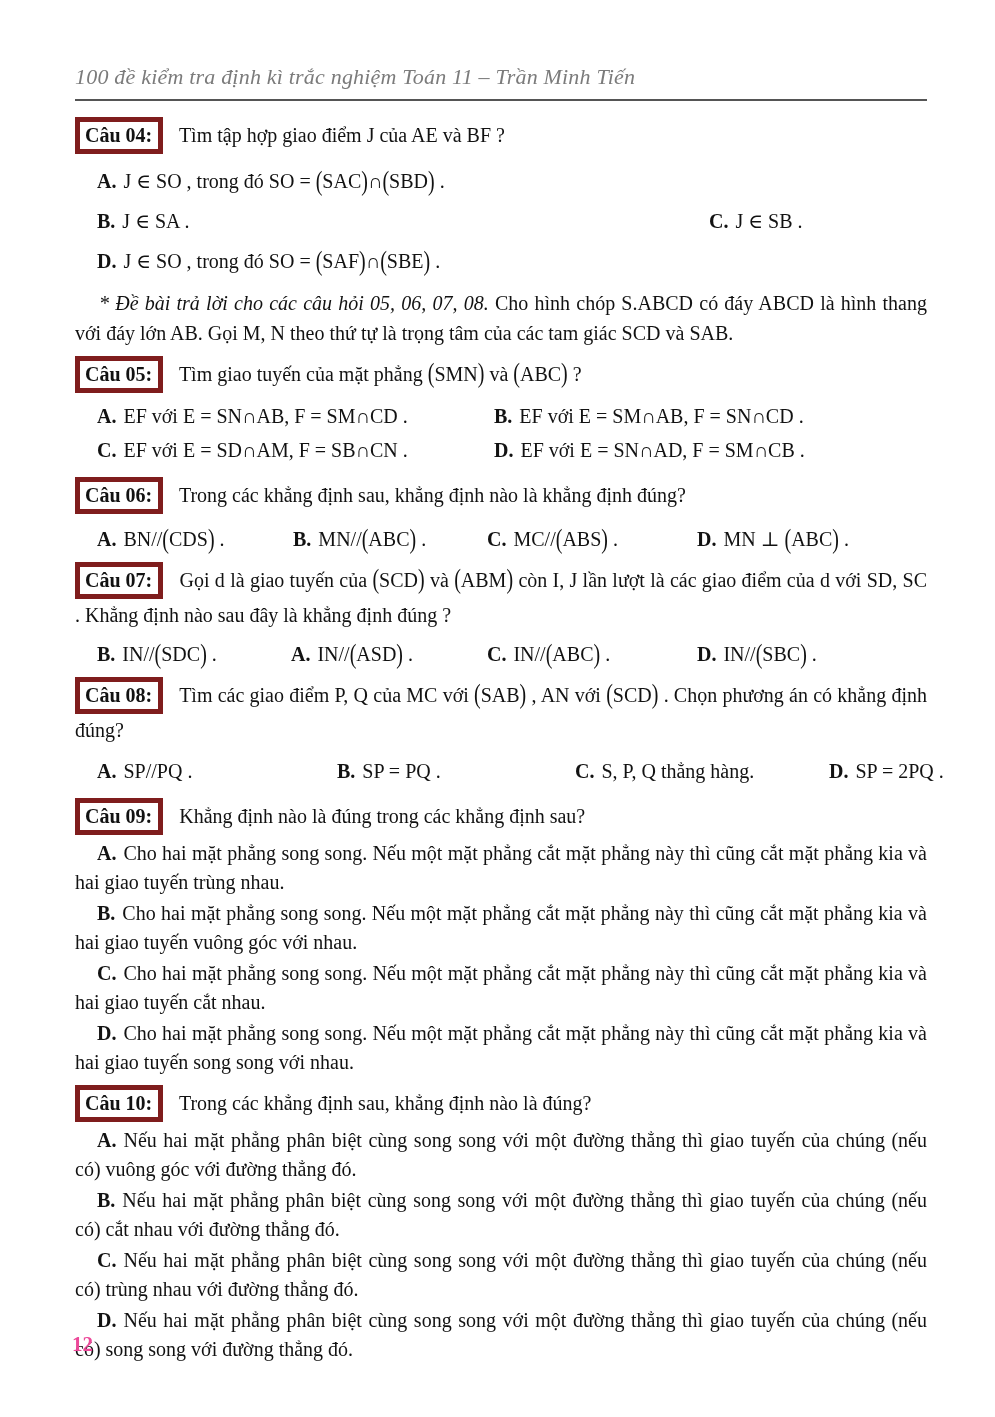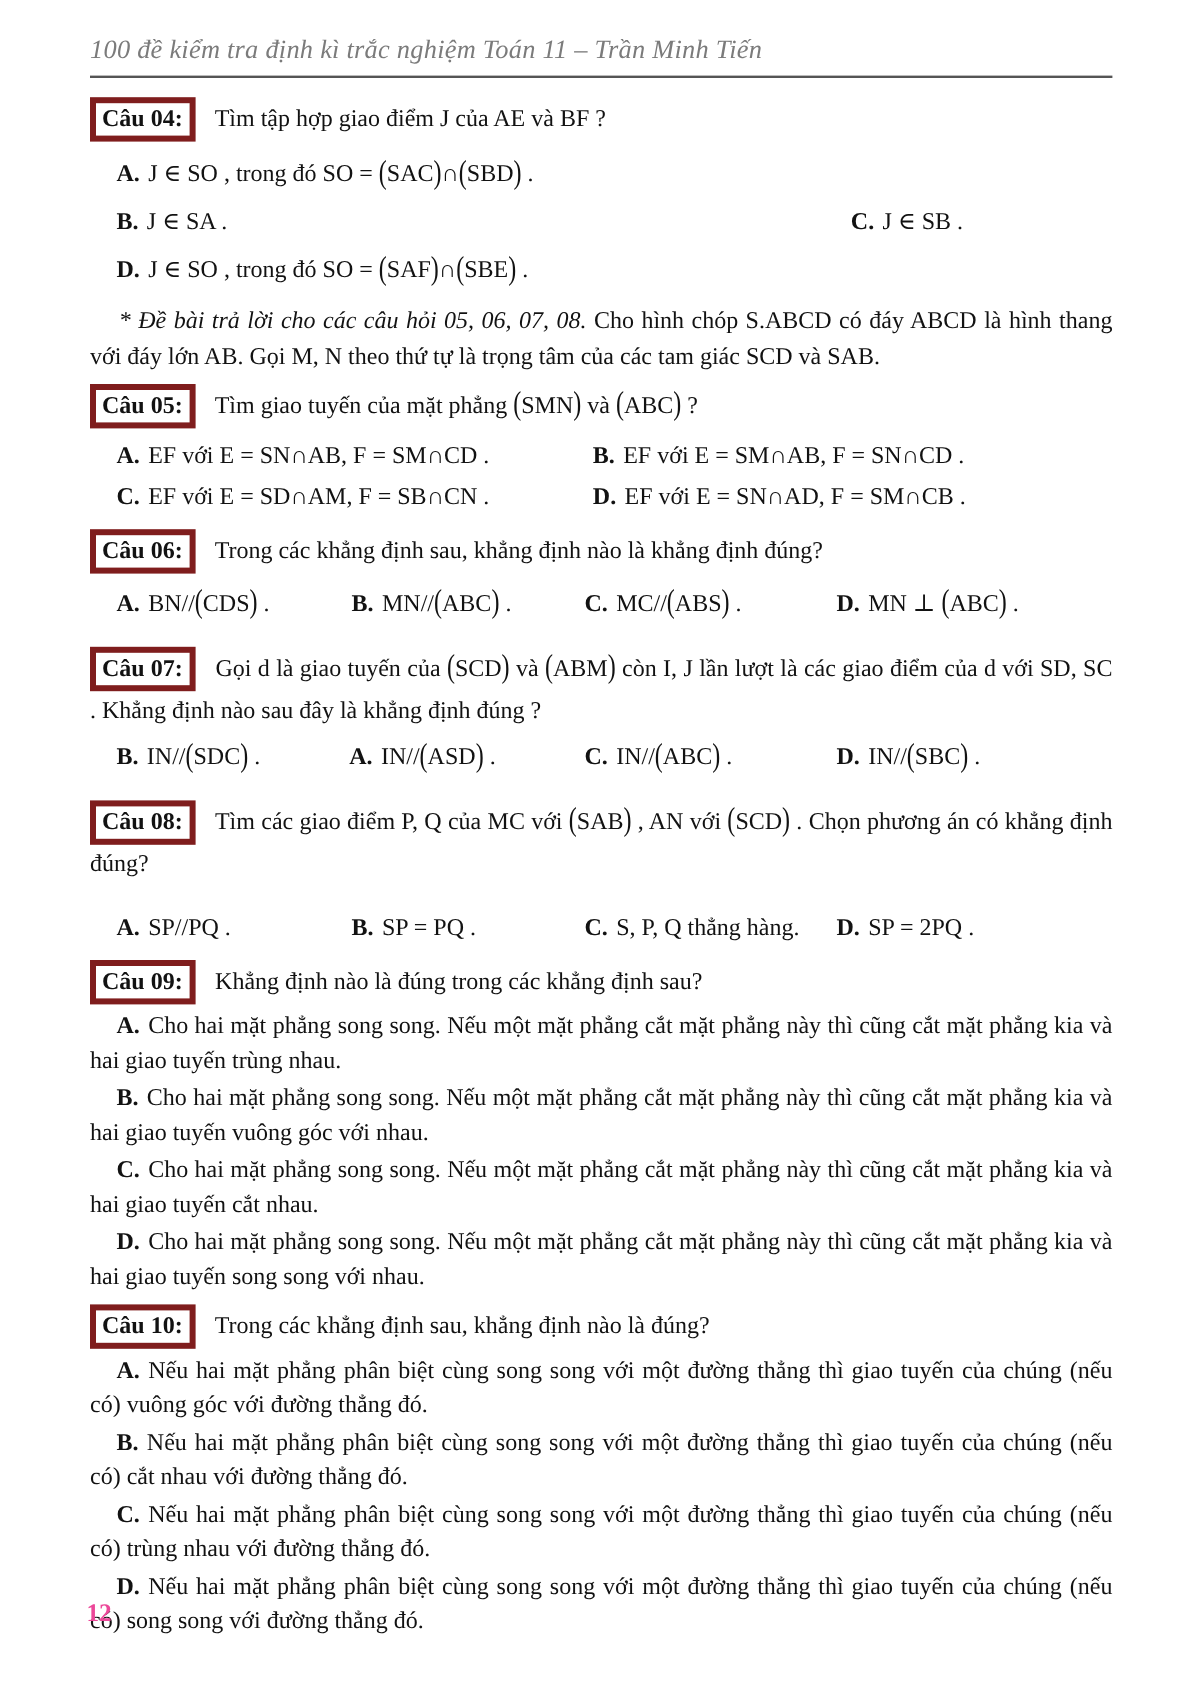--- a/index.html
+++ b/index.html
@@ -4,21 +4,21 @@
 <style>
   html,body{margin:0;padding:0;background:#ffffff;}
   .page{
     position:relative;
     width:995px;height:1417px;
     background:#ffffff;
     font-family:"Liberation Serif","DejaVu Serif",serif;
     color:#121212;
     overflow:hidden;
     box-sizing:border-box;
-    padding:28px 68px 0 75px;
+    padding:64px 68px 0 75px;
   }
   
   .hdr{
     font-style:italic;
     font-size:22px;
     line-height:26px;
     color:#7b7b7b;
     letter-spacing:.2px;
     padding-bottom:9px;
     border-bottom:2px solid #555555;
@@ -51,22 +51,22 @@
     text-align:justify;text-indent:22px;
     margin:2px 0 0 0;
   }
   .para{
     font-size:20px;line-height:30px;
     text-align:justify;text-indent:24px;
     margin:12px 0 0 0;
   }
   .bi{font-weight:normal;font-style:italic;}
   
-  .mt16{margin-top:16px;}.mt14{margin-top:21px;}.mt12{margin-top:12px;}
-  .mt10{margin-top:10px;}.mt8{margin-top:8px;}.mt6{margin-top:22px;}
+  .mt16{margin-top:16px;}.mt14{margin-top:8px;}.mt12{margin-top:12px;}
+  .mt10{margin-top:10px;}.mt8{margin-top:8px;}.mt6{margin-top:10px;gap:44px;}
   .mt4{margin-top:4px;}
   
   .bp{display:inline-block;transform:scaleY(1.38);transform-origin:50% 60%;}
   
   .pgnum{
     position:absolute;left:72px;top:1332px;
     font-size:21px;color:#ec4899;font-weight:bold;
   }
 </style>
 </head>

